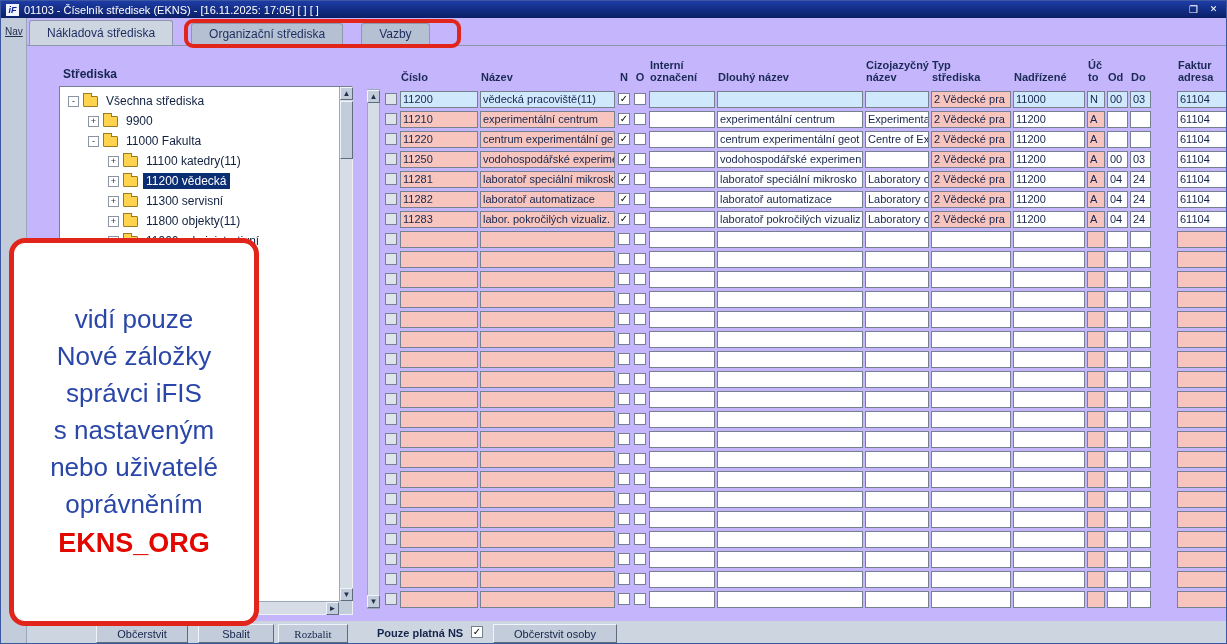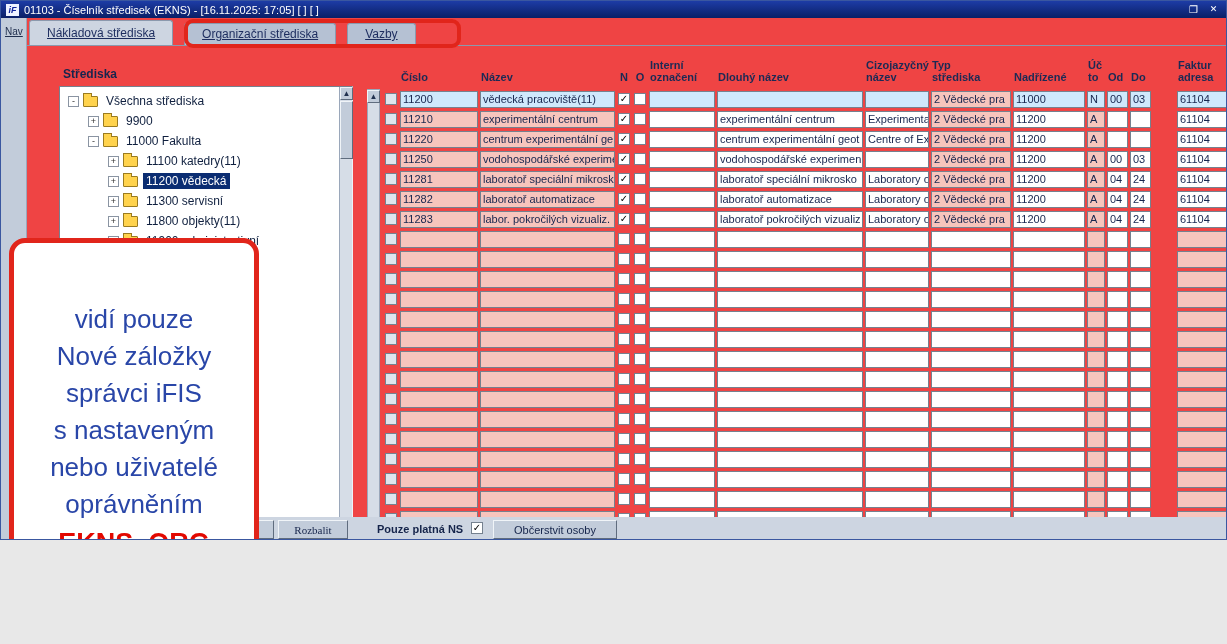--- a/index.html
+++ b/index.html
@@ -1,38 +1,38 @@
 <!DOCTYPE html>
 <html><head>
 <meta charset="utf-8">
 <style>
   html,body{margin:0;padding:0;background:#e8e8e8;}
   *{box-sizing:border-box;}
   .window{
-    position:relative;width:1227px;height:540px;overflow:hidden;
-    background:#ef4444;border:1px solid #3a57a0;
+    position:relative;width:1227px;height:644px;overflow:hidden;
+    background:#c4b5fd;border:1px solid #3a57a0;
     font-family:"Liberation Sans",sans-serif;color:#16254e;
   }
   
   .titlebar{position:absolute;left:0;top:0;right:0;height:17px;
     background:linear-gradient(180deg,#1d3ca6,#0a1f66);
     color:#fff;display:flex;align-items:center;gap:5px;padding:0 5px;font-size:11px;}
   .app-icon{width:13px;height:12px;background:#eef3ff;color:#10249a;font-weight:bold;
     font-style:italic;font-size:9px;line-height:12px;text-align:center;flex:0 0 auto;}
   .title-text{flex:1;white-space:nowrap;overflow:hidden;}
   .winbtn{width:15px;height:13px;text-align:center;line-height:13px;font-size:9px;color:#fff;cursor:default;}
   .restore-glyph{font-size:10px;}
   
   .navstrip{position:absolute;left:0;top:17px;bottom:0;width:26px;background:#c2ccda;border-right:1px solid #9aa7ba;}
   .navlabel{font-size:10px;color:#22314f;padding:8px 0 0 4px;text-decoration:underline;}
   
   .tabbar{position:absolute;left:26px;top:17px;right:0;height:28px;display:flex;align-items:flex-end;
     padding-left:2px;border-bottom:1px solid #8b99ad;}
   .tab{height:22px;line-height:21px;padding:0 17px;font-size:12px;color:#1c2c5e;background:#b5c1d3;
-    border:1px solid #8b99ad;border-bottom:none;border-radius:3px 3px 0 0;margin-right:11px;white-space:nowrap;text-decoration:underline;}
+    border:1px solid #8b99ad;border-bottom:none;border-radius:3px 3px 0 0;margin-right:18px;white-space:nowrap;}
   .tab.active{background:#cdd5e1;height:25px;line-height:24px;}
   .tab-highlight{position:absolute;left:157px;top:1px;width:277px;height:29px;
     border:4px solid #e1251b;border-radius:9px;pointer-events:none;z-index:4;}
   
   .tree-title{position:absolute;left:62px;top:66px;font-size:12px;font-weight:bold;}
   .tree-box{position:absolute;left:58px;top:85px;width:294px;height:529px;background:#fff;
     border:1px solid;border-color:#75818f #eef2f7 #eef2f7 #75818f;}
   .tree-items{position:absolute;left:0;top:0;right:13px;bottom:13px;overflow:hidden;padding-top:4px;}
   .titem{height:20px;display:flex;align-items:center;font-size:12px;white-space:nowrap;color:#10203f;}
   .expander{width:11px;height:11px;flex:0 0 auto;border:1px solid #8a94a2;background:#fff;

